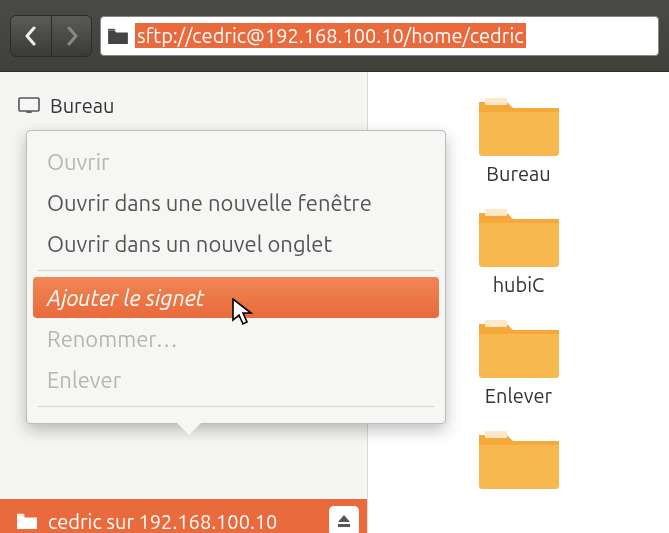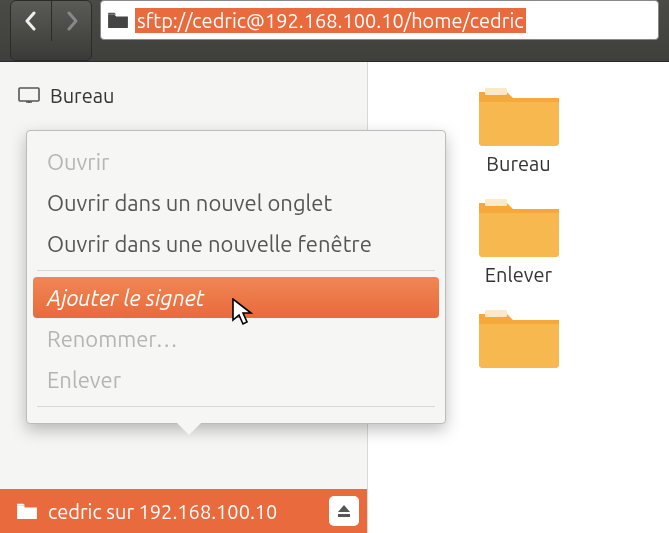--- a/index.html
+++ b/index.html
@@ -7,23 +7,24 @@
     width: 669px;
     height: 533px;
     font-family: Ubuntu, "Segoe UI", sans-serif;
     background: #fff;
     overflow: hidden;
     position: relative;
   }
 
   
   .toolbar {
-    height: 62px;
+    height: 72px;
     background: linear-gradient(to bottom, #4a4a46, #3f3f3c);
     display: flex;
+    align-items: center;
     padding: 0 10px;
     gap: 8px;
     border-bottom: 1px solid #2a2a28;
   }
   .nav-group {
     display: flex;
     background: linear-gradient(to bottom,#5a5a56,#3a3a38);
     border-radius: 6px;
     border: 1px solid #2b2b29;
     overflow: hidden;
@@ -244,37 +245,45 @@
           <path class="front" d="M4 20 h80 v40 a4 4 0 0 1 -4 4 h-72 a4 4 0 0 1 -4 -4 z"></path>
         </svg>
       <span class="folder-label">Bureau</span>
     </div>
     <div class="folder">
       <svg class="folder-svg" width="88" height="64" viewBox="0 0 88 64">
           <path class="back" d="M4 10 h28 l6 6 h46 v44 a4 4 0 0 1 -4 4 h-72 a4 4 0 0 1 -4 -4 z"></path>
           <rect x="10" y="6" width="22" height="7" rx="1" fill="#fde9c9"></rect>
           <path class="front" d="M4 20 h80 v40 a4 4 0 0 1 -4 4 h-72 a4 4 0 0 1 -4 -4 z"></path>
         </svg>
+      <span class="folder-label">hubiC</span>
+    </div>
+    <div class="folder">
+      <svg class="folder-svg" width="88" height="64" viewBox="0 0 88 64">
+          <path class="back" d="M4 10 h28 l6 6 h46 v44 a4 4 0 0 1 -4 4 h-72 a4 4 0 0 1 -4 -4 z"></path>
+          <rect x="10" y="6" width="22" height="7" rx="1" fill="#fde9c9"></rect>
+          <path class="front" d="M4 20 h80 v40 a4 4 0 0 1 -4 4 h-72 a4 4 0 0 1 -4 -4 z"></path>
+        </svg>
       <span class="folder-label">Enlever</span>
     </div>
     <div class="folder">
       <svg class="folder-svg" width="88" height="64" viewBox="0 0 88 64">
           <path class="back" d="M4 10 h28 l6 6 h46 v44 a4 4 0 0 1 -4 4 h-72 a4 4 0 0 1 -4 -4 z"></path>
           <rect x="10" y="6" width="22" height="7" rx="1" fill="#fde9c9"></rect>
           <path class="front" d="M4 20 h80 v40 a4 4 0 0 1 -4 4 h-72 a4 4 0 0 1 -4 -4 z"></path>
         </svg>
       <span class="folder-label"></span>
     </div>
   </div>
 </div>
 
 <div class="ctx">
   <div class="ctx-item disabled">Ouvrir</div>
+  <div class="ctx-item">Ouvrir dans une nouvelle fenêtre</div>
   <div class="ctx-item">Ouvrir dans un nouvel onglet</div>
-  <div class="ctx-item">Ouvrir dans une nouvelle fenêtre</div>
   <div class="ctx-sep"></div>
   <div class="ctx-item hl">Ajouter le signet</div>
   <div class="ctx-item disabled">Renommer…</div>
   <div class="ctx-item disabled">Enlever</div>
   <div class="ctx-sep"></div>
 </div>
 
 <svg class="cursor" width="22" height="28" viewBox="0 0 22 28">
   <path d="M1 1 L1 22 L7 17 L11 26 L15 24 L11 15 L19 15 Z" fill="#fff" stroke="#000" stroke-width="1.6"></path>
 </svg>

